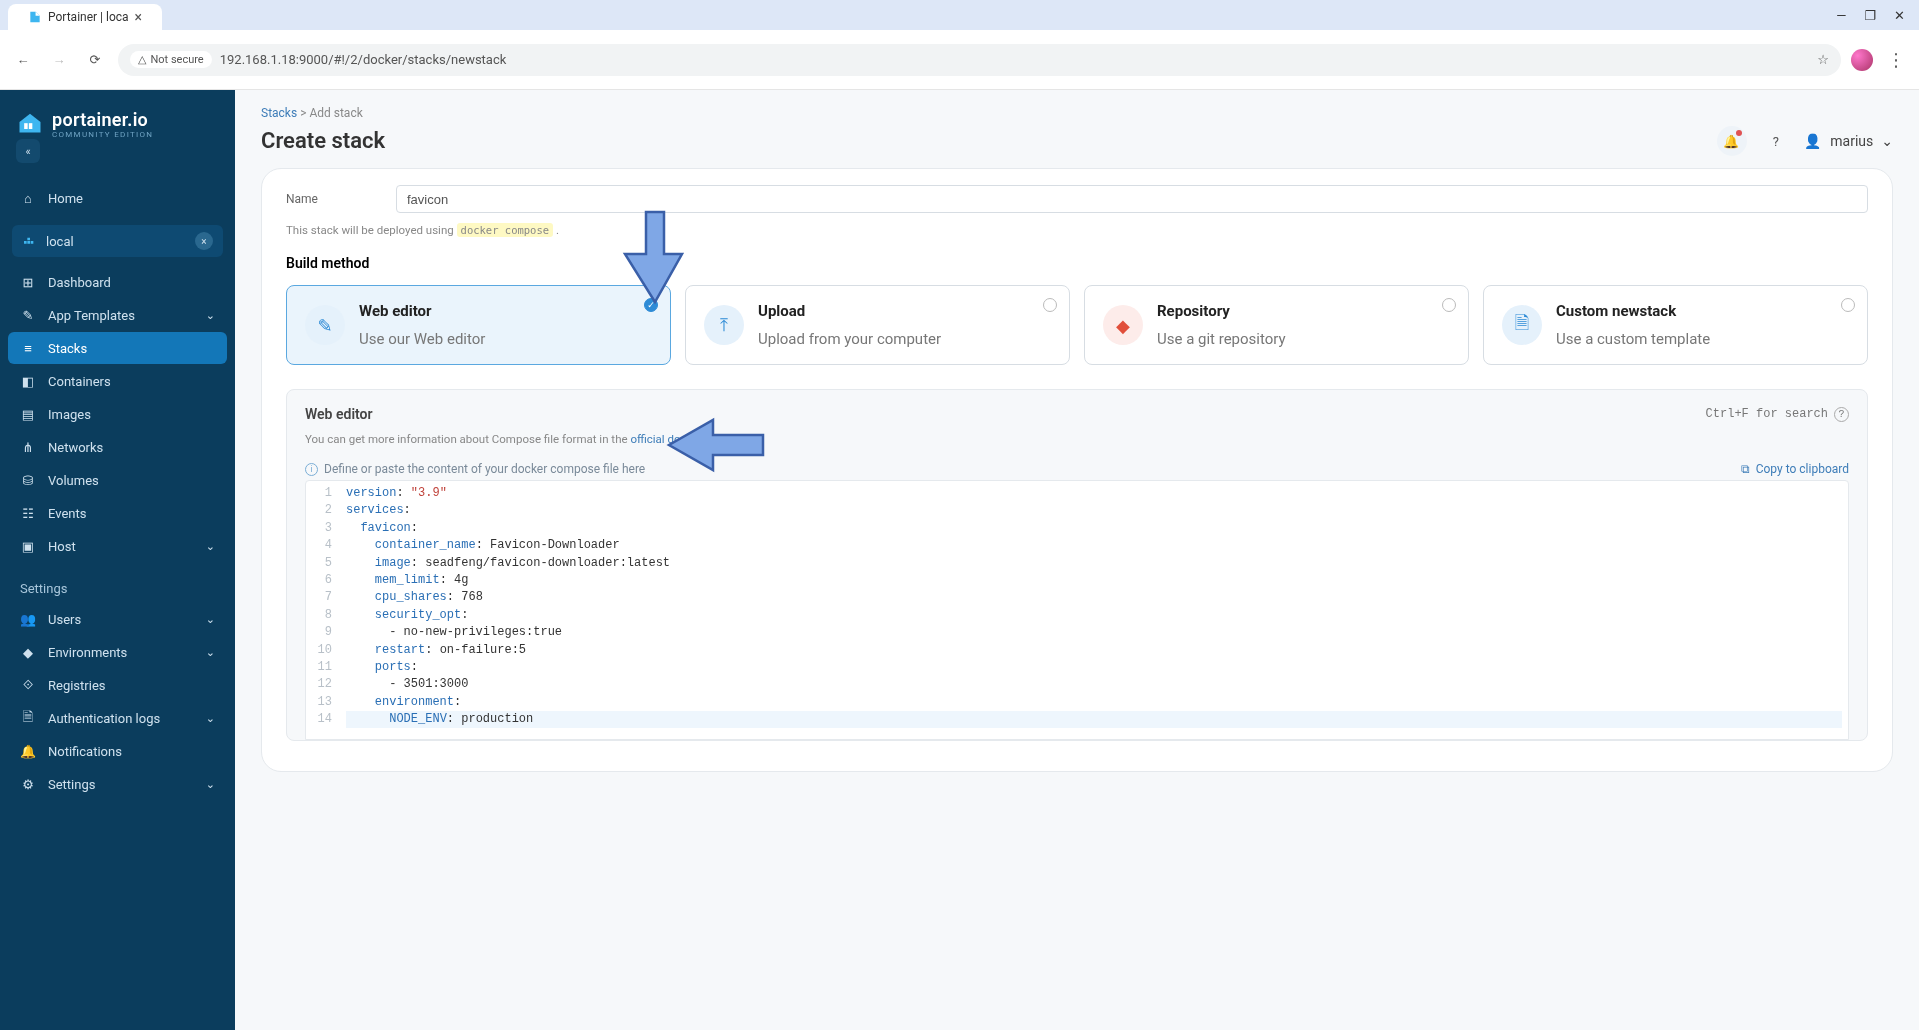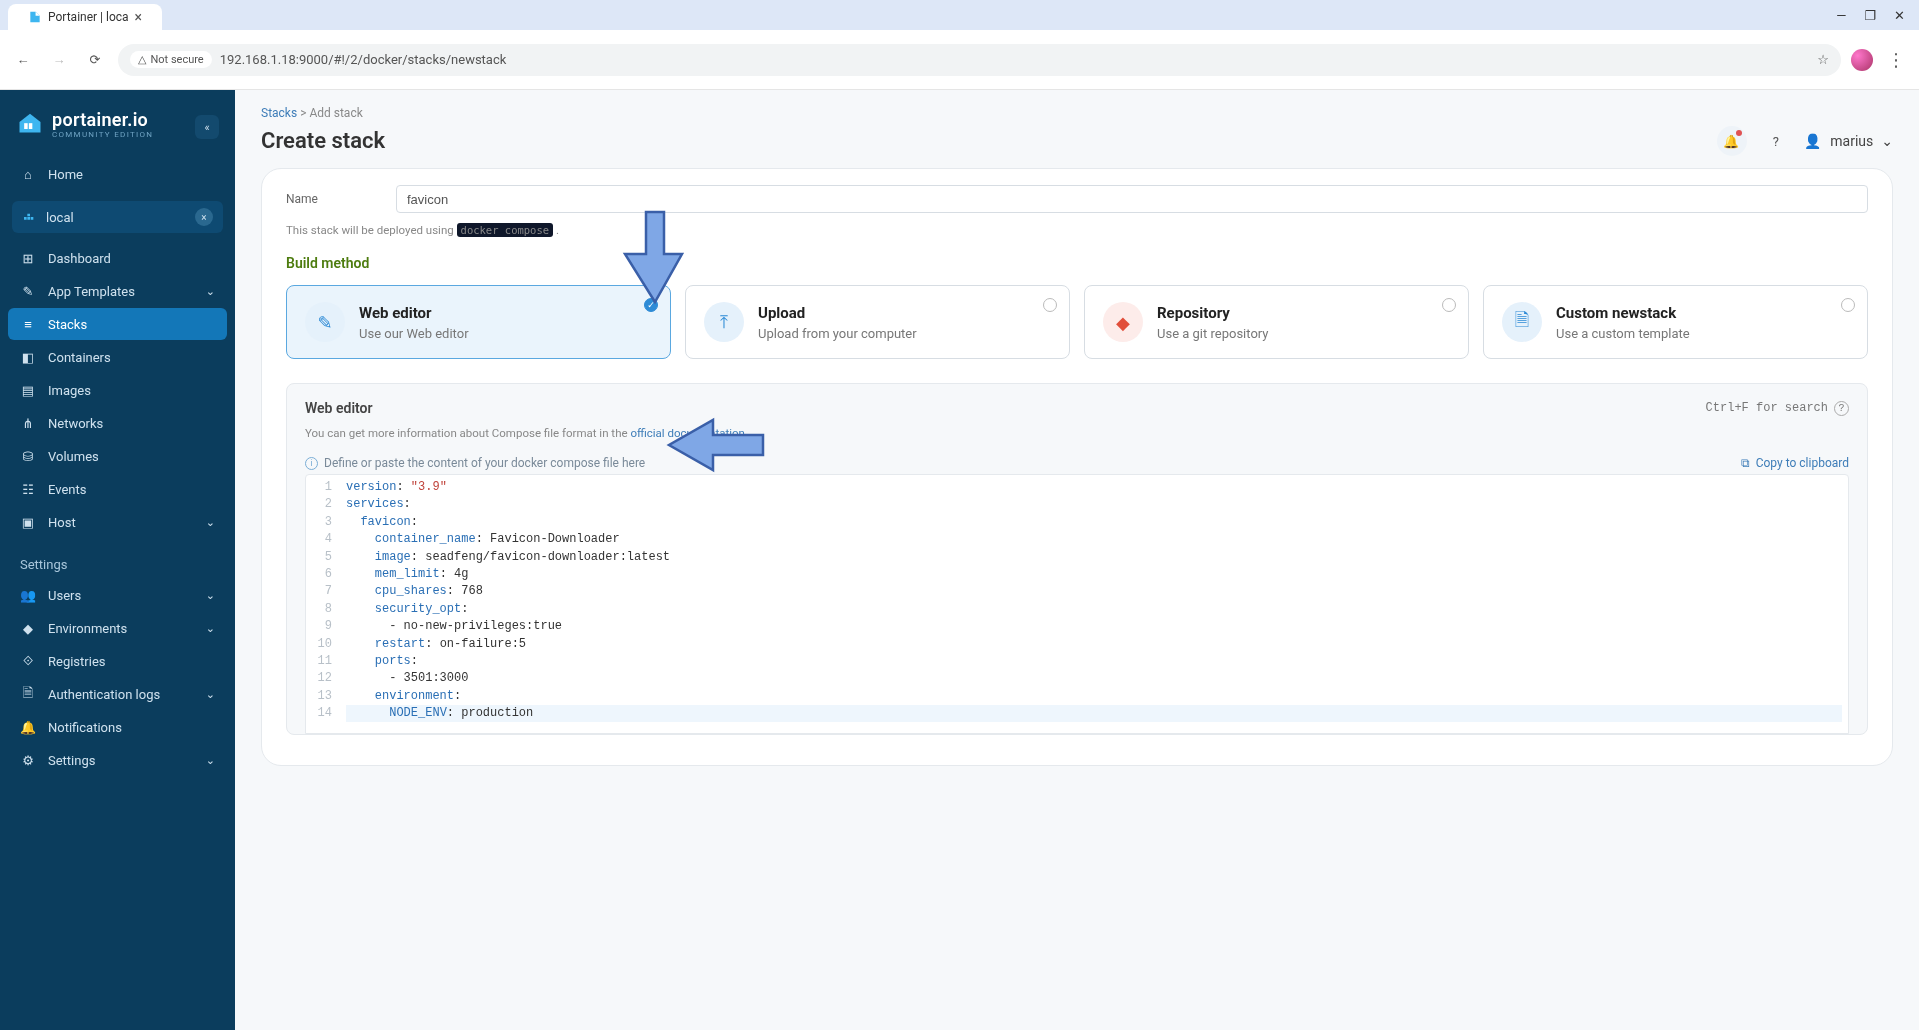--- a/index.html
+++ b/index.html
@@ -13,21 +13,21 @@
 .window-controls span { font-size: 13px; color: #333; cursor: pointer; }
 .addr-bar { background: #fff; height: 60px; display: flex; align-items: center; padding: 0 10px; gap: 10px; border-bottom: 1px solid #e5e5e5; }
 .nav-btn { width: 26px; height: 26px; display: inline-flex; align-items: center; justify-content: center; color: #555; cursor: pointer; border-radius: 50%; }
 .url-field { flex: 1; height: 32px; background: #f1f3f4; border-radius: 16px; display: flex; align-items: center; padding: 0 12px; gap: 8px; font-size: 13px; color: #555; }
 .not-secure { background:#fff; border-radius:12px; padding:2px 8px; font-size:11px; display:flex; align-items:center; gap:4px; color:#555;}
 .avatar-dot { width: 22px; height: 22px; border-radius: 50%; background: radial-gradient(circle at 30% 30%, #f7c, #a36); }
 .three-dots { font-size: 18px; }
 
 .app { display: flex; height: calc(1030px - 90px); }
 .sidebar { width: 235px; background: #0b3d5d; color: #cfe1ee; display: flex; flex-direction: column; padding: 14px 8px; flex-shrink:0; }
-.logo-row { display: flex; align-items: flex-end; justify-content: space-between; padding: 4px 8px 18px 8px; }
+.logo-row { display: flex; align-items: flex-start; justify-content: space-between; padding: 4px 8px 18px 8px; flex-direction: column; }
 .logo-text { display:flex; align-items:center; gap:8px; }
 .logo-main { font-size: 18px; font-weight: 600; color: #fff; letter-spacing: .3px; }
 .logo-sub { font-size: 8px; letter-spacing: 1.3px; color: #6fa3c3; }
 .collapse-btn { width: 24px; height: 24px; border-radius: 6px; background: #134a6e; display:flex; align-items:center; justify-content:center; color:#cfe1ee; font-size:11px; cursor:pointer; }
 .nav-item { display: flex; align-items: center; gap: 12px; padding: 8px 12px; border-radius: 6px; cursor: pointer; font-size: 13px; margin: 1px 0; color:#cfe1ee; }
 .nav-item.active { background: #1377b8; color: #fff; }
 .nav-item .chev { margin-left: auto; font-size: 11px; }
 .env-pill { background: #0e4a72; border-radius: 6px; margin: 10px 4px 8px 4px; padding: 7px 10px; display:flex; align-items:center; gap:8px; font-size:13px; }
 .env-close { margin-left:auto; width:18px; height:18px; border-radius:50%; background:#2a688f; display:flex; align-items:center; justify-content:center; font-size:10px; cursor:pointer; }
 .section-label { font-size: 13px; color: #a8c6db; padding: 18px 12px 6px 12px; }
@@ -42,30 +42,30 @@
 .icon-btn { width: 30px; height:30px; border-radius:50%; display:flex; align-items:center; justify-content:center; color:#555; position:relative; cursor:pointer; }
 .icon-btn.ring { background:#eef3f8; }
 .badge-dot { position:absolute; top:4px; right:5px; width:6px; height:6px; border-radius:50%; background:#e05252; }
 .user-menu { display:flex; align-items:center; gap:8px; color:#444; cursor:pointer; font-size:14px; }
 
 .panel { background:#fff; border:1px solid #e5e9ed; border-radius:20px; margin: 0 26px 24px 26px; padding: 16px 24px 30px 24px; }
 .form-row { display:flex; align-items:center; gap: 60px; margin-bottom: 10px; }
 .form-label { font-size: 12px; color:#666; width: 50px; }
 .text-input { flex:1; height:28px; border:1px solid #d7dde3; border-radius:4px; padding: 0 10px; font-size:13px; color:#555; }
 .hint-text { font-size: 11.5px; color:#888; margin: 8px 0 18px 0; }
-.code-chip { font-family: Menlo, Consolas, monospace; font-size: 10.5px; background:#0f172a; padding:1px 4px; border-radius:3px; }
-.section-h { font-size: 14px; font-weight:600; color:#4d7c0f; margin-bottom: 14px; }
+.code-chip { font-family: Menlo, Consolas, monospace; font-size: 10.5px; background:#fef9c3; padding:1px 4px; border-radius:3px; }
+.section-h { font-size: 14px; font-weight:600; color:#000000; margin-bottom: 14px; }
 
 .methods { display:flex; gap: 14px; margin-bottom: 24px; }
 .method-card { flex:1; border:1px solid #d7dde3; border-radius:8px; padding: 16px 18px; display:flex; gap:14px; align-items:center; position:relative; cursor:pointer; background:#fff; }
 .method-card.selected { border-color:#5aa8e0; background:#eaf4fc; }
 .method-icon { width:40px; height:40px; border-radius:50%; background:#e5f1fb; display:flex; align-items:center; justify-content:center; color:#2e8bd6; font-size:18px; }
 .method-icon.git { background:#fdecea; }
 .method-title { font-size: 15px; font-weight:700; color:#222; }
-.method-sub { font-size: 13px; color:#777; margin-top:4px; }
+.method-sub { font-size: 15px; color:#777; margin-top:10px; }
 .radio { position:absolute; top:12px; right:12px; width:14px; height:14px; border-radius:50%; border:1.5px solid #bbb; background:#fff; }
 .radio.checked { background:#2e8bd6; border-color:#2e8bd6; display:flex; align-items:center; justify-content:center; color:#fff; font-size:9px; }
 
 .editor-panel { background:#f6f8fa; border:1px solid #e5e9ed; border-radius:8px; padding: 16px 18px 0 18px; }
 .editor-head { display:flex; align-items:center; justify-content:space-between; }
 .editor-title { font-size: 14px; font-weight:600; color:#444; }
 .search-hint { font-size:12px; color:#777; display:flex; align-items:center; gap:6px;font-family:Liberation Mono, monospace; }
 .editor-info { font-size: 11.5px; color:#888; margin: 10px 0 16px 0; }
 .editor-info a { color:#3e7db8; text-decoration:none; }
 .editor-bar { display:flex; justify-content:space-between; align-items:center; font-size:12px; margin-bottom:4px; }

